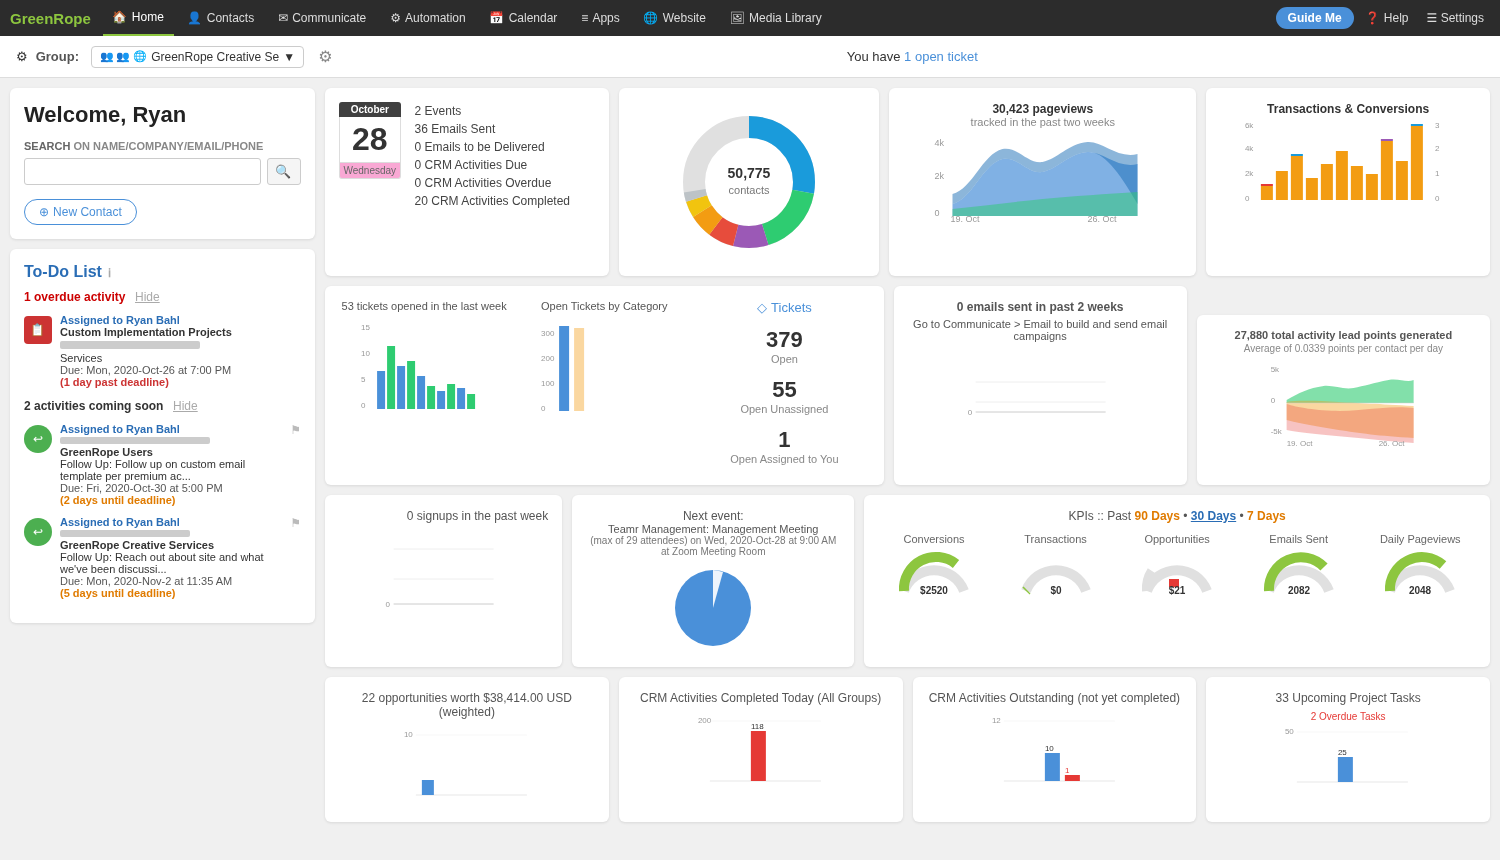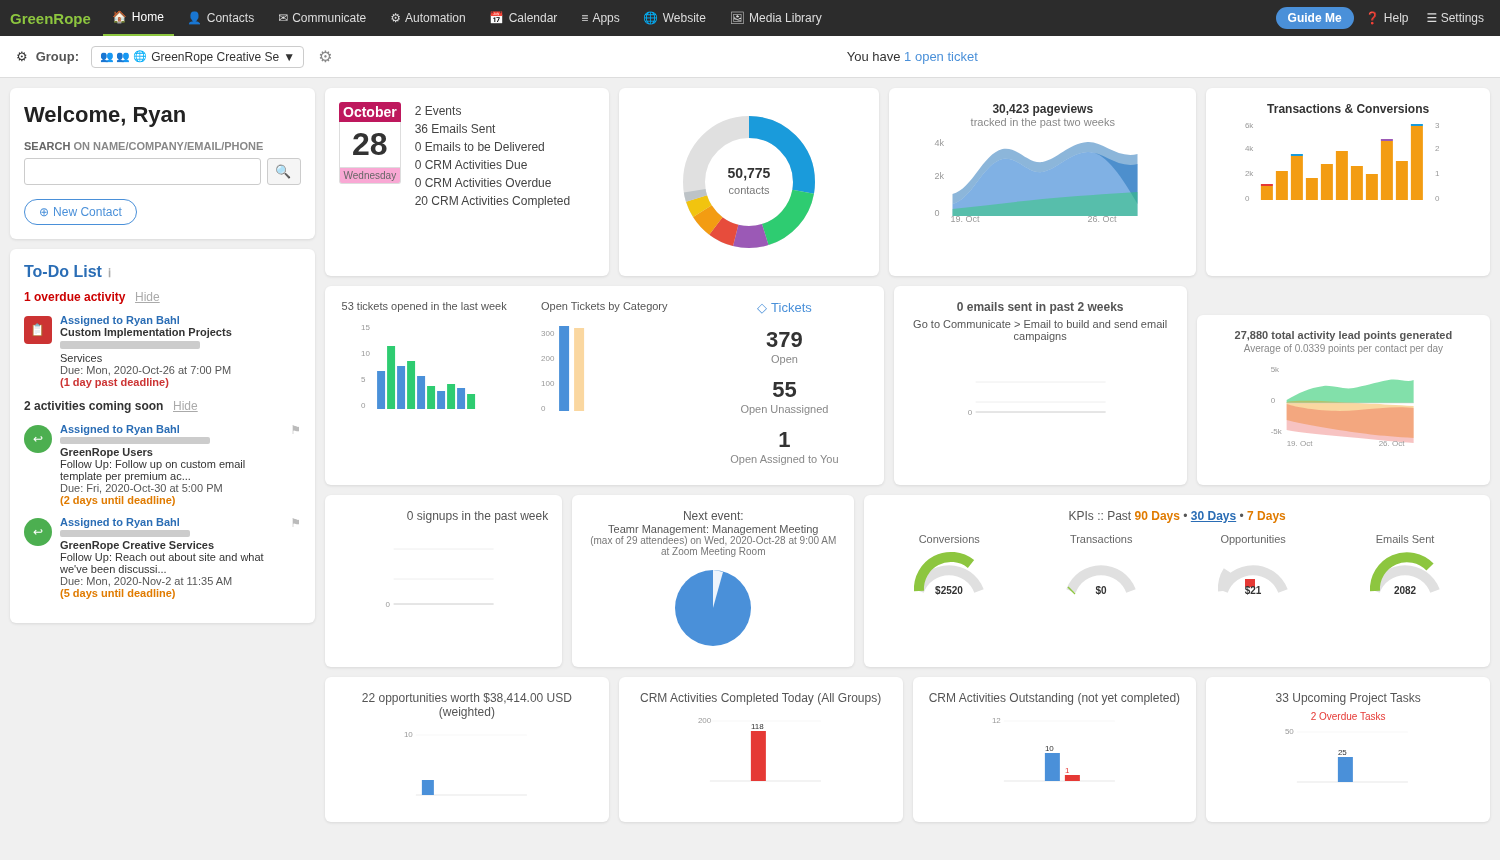--- a/index.html
+++ b/index.html
@@ -142,21 +142,21 @@
 
     .coming-soon-header { font-size: 12px; font-weight: bold; color: #333; margin: 10px 0 6px; }
 
     
     .right-panel { flex: 1; display: flex; flex-direction: column; gap: 10px; }
 
     
     .card-row { display: flex; gap: 10px; }
     .card-row .card { flex: 1; min-width: 0; }
     .calendar-block { flex-shrink: 0; }
-    .cal-header { background: #be185d; color: white; text-align: center; font-size: 14px; font-weight: bold; padding: 2px 4px; border-radius: 3px 3px 0 0; }
+    .cal-header { background: #404040; color: white; text-align: center; font-size: 10px; font-weight: bold; padding: 2px 4px; border-radius: 3px 3px 0 0; }
     .cal-day { background: white; border: 1px solid #ddd; border-top: none; text-align: center; font-size: 32px; font-weight: bold; color: #333; padding: 4px 12px; }
     .cal-weekday { background: #f9a8d4; border: 1px solid #ddd; border-top: none; text-align: center; font-size: 10px; color: #666; padding: 2px; border-radius: 0 0 3px 3px; }
     .stats-list { font-size: 12px; }
     .stats-list div { padding: 2px 0; color: #444; }
 
     
     .donut-card { display: flex; align-items: center; justify-content: center; }
 
     
     .chart-card .chart-title { text-align: center; font-size: 12px; font-weight: bold; color: #333; }
@@ -559,20 +559,28 @@
 
           <div class="kpi-item">
             <div class="kpi-label">Emails Sent</div>
             <svg width="80" height="48" viewBox="0 0 80 48">
               <path d="M10,42 A32,32 0 0,1 70,42" fill="none" stroke="#e0e0e0" stroke-width="10"></path>
               <path d="M10,42 A32,32 0 0,1 65,18" fill="none" stroke="#8dc63f" stroke-width="10"></path>
               <text x="40" y="45" text-anchor="middle" font-size="10" font-weight="bold" fill="#333">2082</text>
             </svg>
           </div>
 
+          <div class="kpi-item">
+            <div class="kpi-label">Daily Pageviews</div>
+            <svg width="80" height="48" viewBox="0 0 80 48">
+              <path d="M10,42 A32,32 0 0,1 70,42" fill="none" stroke="#e0e0e0" stroke-width="10"></path>
+              <path d="M10,42 A32,32 0 0,1 63,16" fill="none" stroke="#8dc63f" stroke-width="10"></path>
+              <text x="40" y="45" text-anchor="middle" font-size="10" font-weight="bold" fill="#333">2048</text>
+            </svg>
+          </div>
 
         </div>
       </div>
     </div>
 
     <div class="card-row">
 
       <div class="bottom-card">
         <div class="section-title">22 opportunities worth $38,414.00 USD (weighted)</div>
         <svg width="100%" height="80" viewBox="0 0 130 80">

